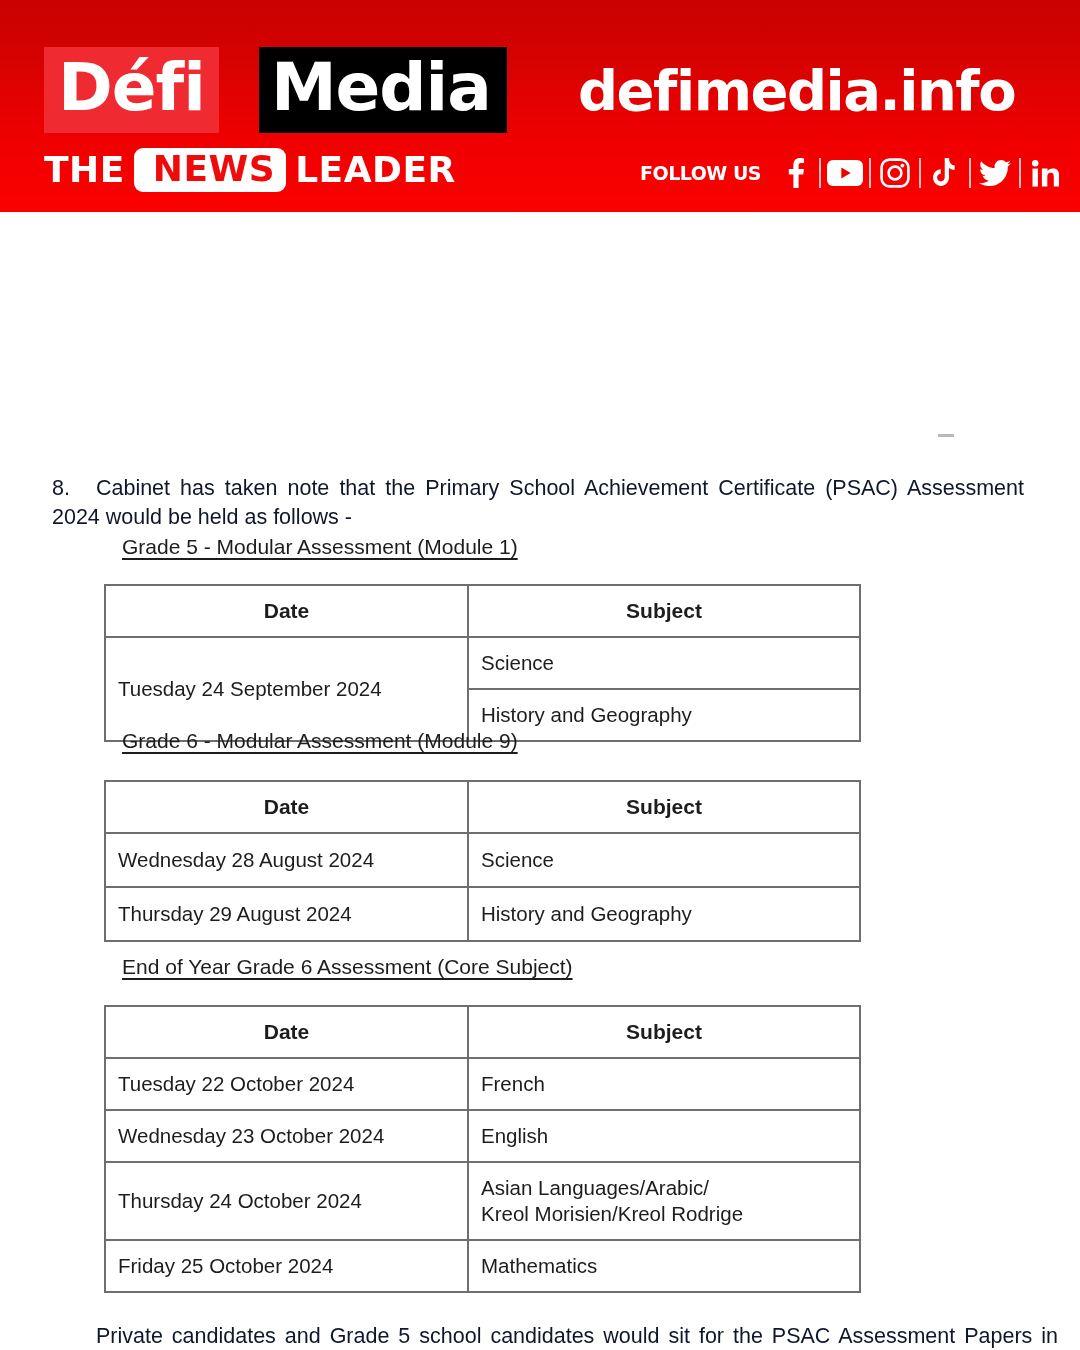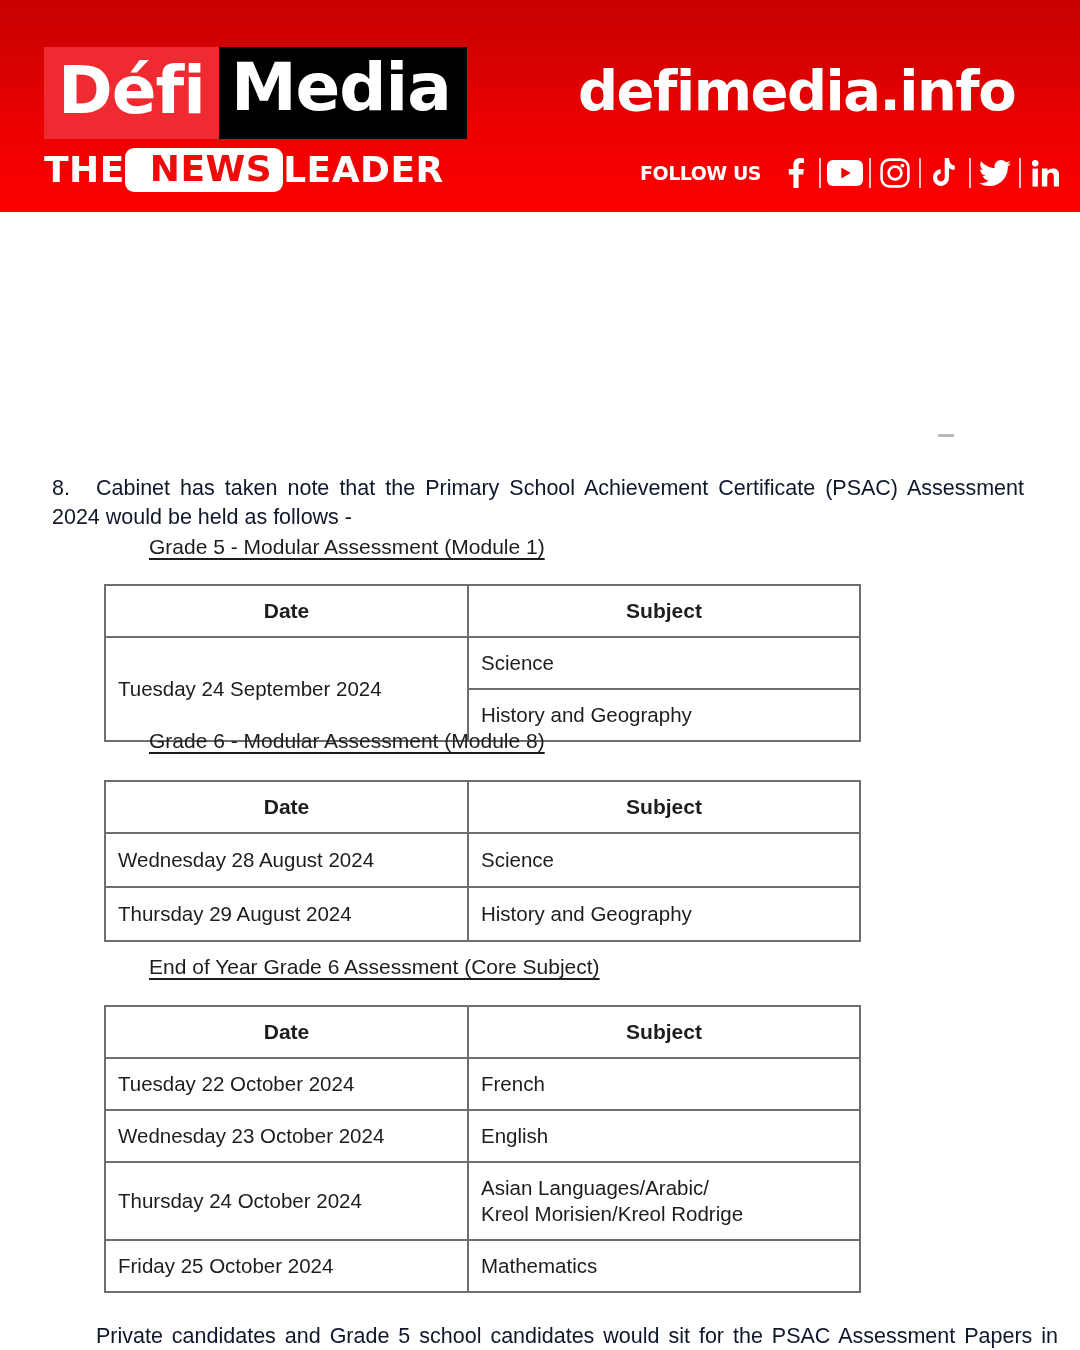--- a/index.html
+++ b/index.html
@@ -26,51 +26,52 @@
     left: 44px; top: 47px;
     display: flex; align-items: stretch;
   }
   .brand-defi {
     background: #ef2b31;
     padding: 2px 14px 6px 14px;
     display: flex; align-items: center;
   }
   .brand-media {
     background: #000000;
-    padding: 2px 16px 12px 12px;
-    display: flex; align-items: flex-start;
+    padding: 2px 16px 6px 12px;
+    display: flex; align-items: flex-start; margin-left: 40px;
   }
   .brand-word {
     color: #ffffff;
     font-family: "DejaVu Sans", sans-serif;
     font-weight: bold;
     font-size: 66px;
     line-height: 78px;
     letter-spacing: -1px;
     white-space: nowrap;
   }
 
   .tagline {
     position: absolute;
     left: 44px; top: 148px;
     display: flex; align-items: center;
+    gap: 9px;
     white-space: nowrap;
   }
   .tag-word {
     color: #ffffff;
     font-family: "DejaVu Sans", sans-serif;
     font-weight: bold;
     font-size: 36px;
     line-height: 40px;
     letter-spacing: 0.5px;
   }
   .tag-pill {
     background: #ffffff;
     border-radius: 9px;
-    padding: 1px 11px 3px 25px;
+    padding: 1px 11px 3px 19px;
     display: inline-flex; align-items: center;
   }
   .tag-pill .tag-word { color: #f00b0b; }
 
   .site-url {
     position: absolute;
     left: 578px; top: 58px;
     color: #ffffff;
     font-family: "DejaVu Sans", sans-serif;
     font-weight: bold;
@@ -144,21 +145,20 @@
 
   .sec-head {
     position: absolute;
     font-family: "Liberation Sans", sans-serif;
     font-size: 21px;
     line-height: 26px;
     color: #1d1d1d;
     text-decoration: underline;
     text-underline-offset: 4px;
     white-space: nowrap;
-    margin-left: 27px;
   }
   #head-0 { left: 122px; top: 322px; }
   #head-1 { left: 122px; top: 516px; }
   #head-2 { left: 122px; top: 742px; }
 
   
   .tbl {
     position: absolute;
     border-collapse: collapse;
     background: #ffffff;
@@ -293,21 +293,21 @@
       <tr>
         <td class="c-date" rowspan="2">Tuesday 24 September 2024</td>
         <td>Science</td>
       </tr>
       <tr>
         <td>History and Geography</td>
       </tr>
     </tbody>
       </table>
 
-    <div class="sec-head" id="head-1">Grade 6 - Modular Assessment (Module 8)</div>
+    <div class="sec-head" id="head-1">Grade 6 - Modular Assessment (Module 9)</div>
 
     <table class="tbl" id="tbl-1">
       <thead>
         <tr>
           <th>Date</th>
           <th>Subject</th>
         </tr>
       </thead>
       <tbody>
         <tr>

